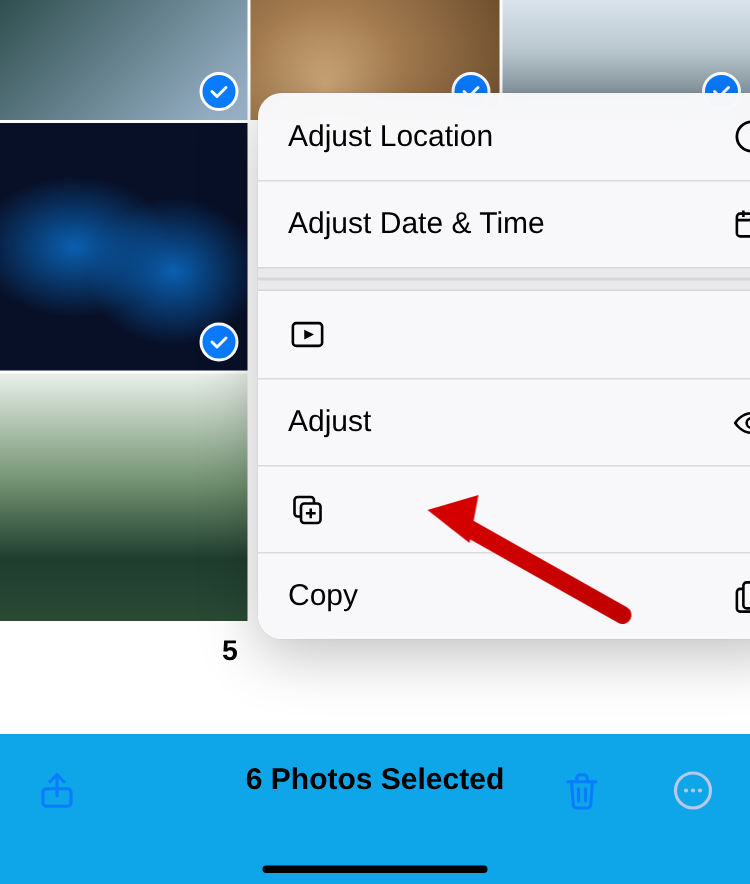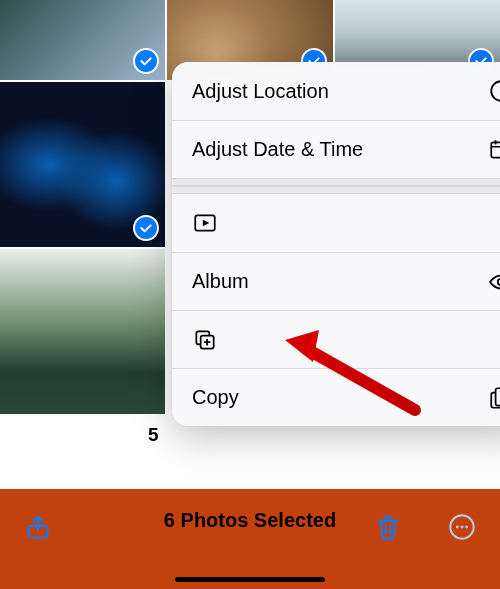--- a/index.html
+++ b/index.html
@@ -90,21 +90,21 @@
     left: 285px; top: 330px;
     width: 140px; height: 90px;
     pointer-events: none;
   }
 
   
   .toolbar {
     position: absolute;
     left: 0; right: 0; bottom: 0;
     height: 100px;
-    background: #c2410c;
+    background: #0ea5e9;
     display: flex;
     align-items: center;
     padding: 0 22px 24px 22px;
     gap: 24px;
   }
   .toolbar .spacer { flex: 1; }
   .toolbar-title {
     position: absolute;
     left: 0; right: 0;
     text-align: center;
@@ -203,21 +203,21 @@
 
   <div class="menu-item">
     <span class="menu-icon">
       <svg viewBox="0 0 24 24" fill="none" stroke="#000" stroke-width="1.6">
           <rect x="3" y="5" width="18" height="14" rx="2"></rect>
           <polygon points="10,9 16,12 10,15" fill="#000" stroke="none"></polygon>
         </svg>
     </span>
   </div>
   <div class="menu-item">
-    <span>Album</span>
+    <span>Adjust</span>
     <span class="menu-icon">
       <svg viewBox="0 0 24 24" fill="none" stroke="#000" stroke-width="1.6">
           <path d="M2 12s3.5-6 10-6 10 6 10 6-3.5 6-10 6S2 12 2 12z"></path>
           <circle cx="12" cy="12" r="3"></circle>
         </svg>
     </span>
   </div>
   <div class="menu-item">
     <span class="menu-icon">
       <svg viewBox="0 0 24 24" fill="none" stroke="#000" stroke-width="1.6">

